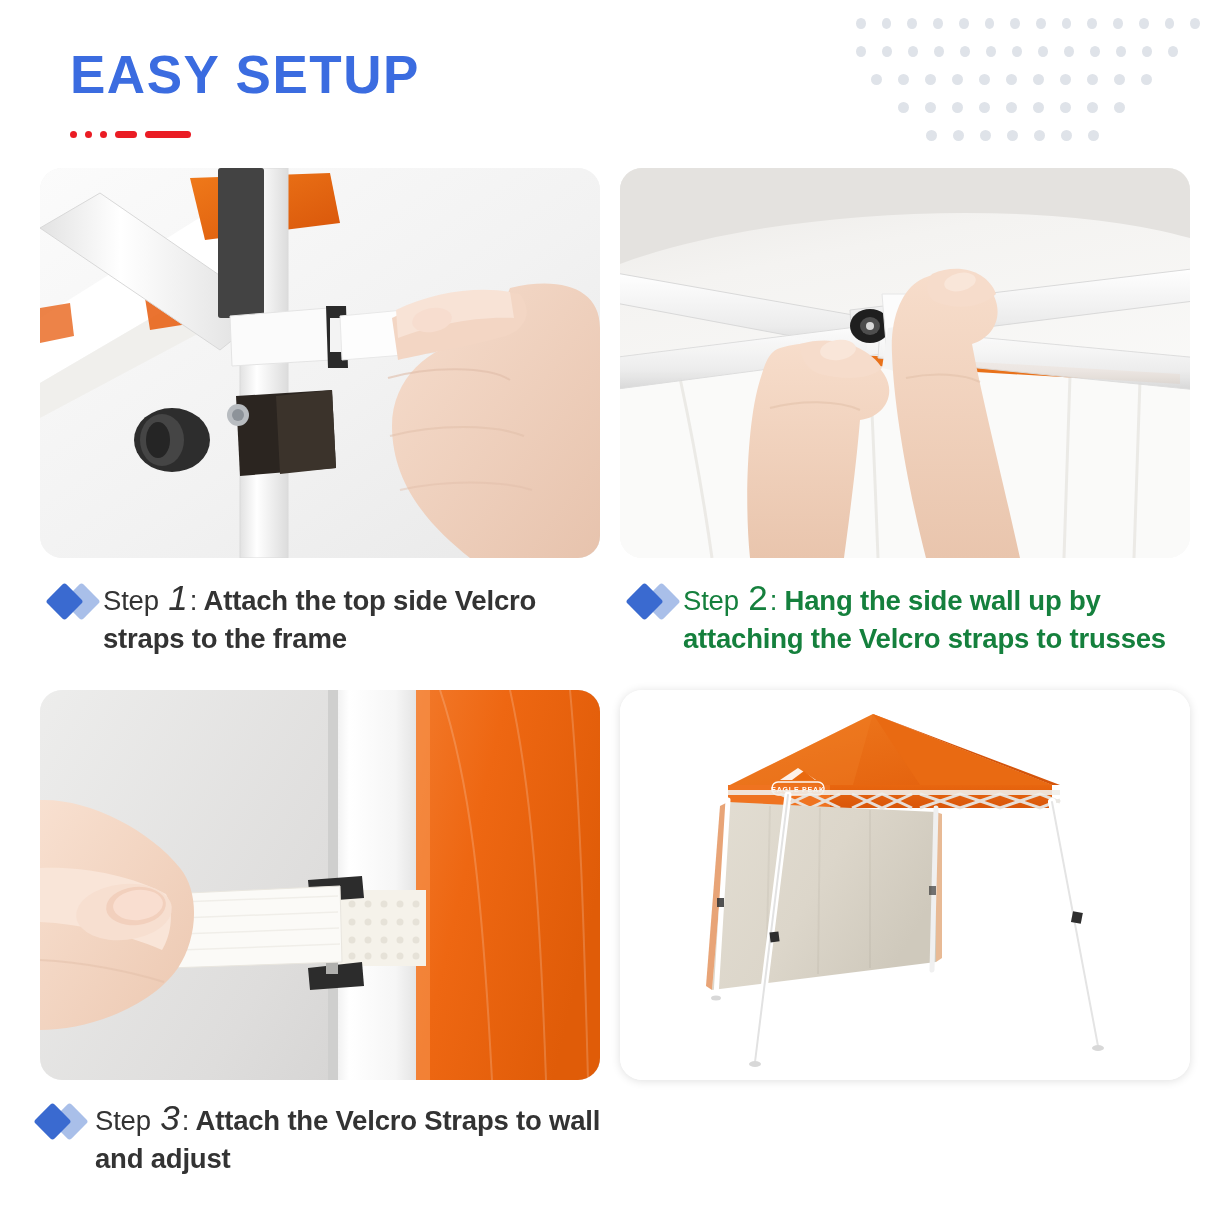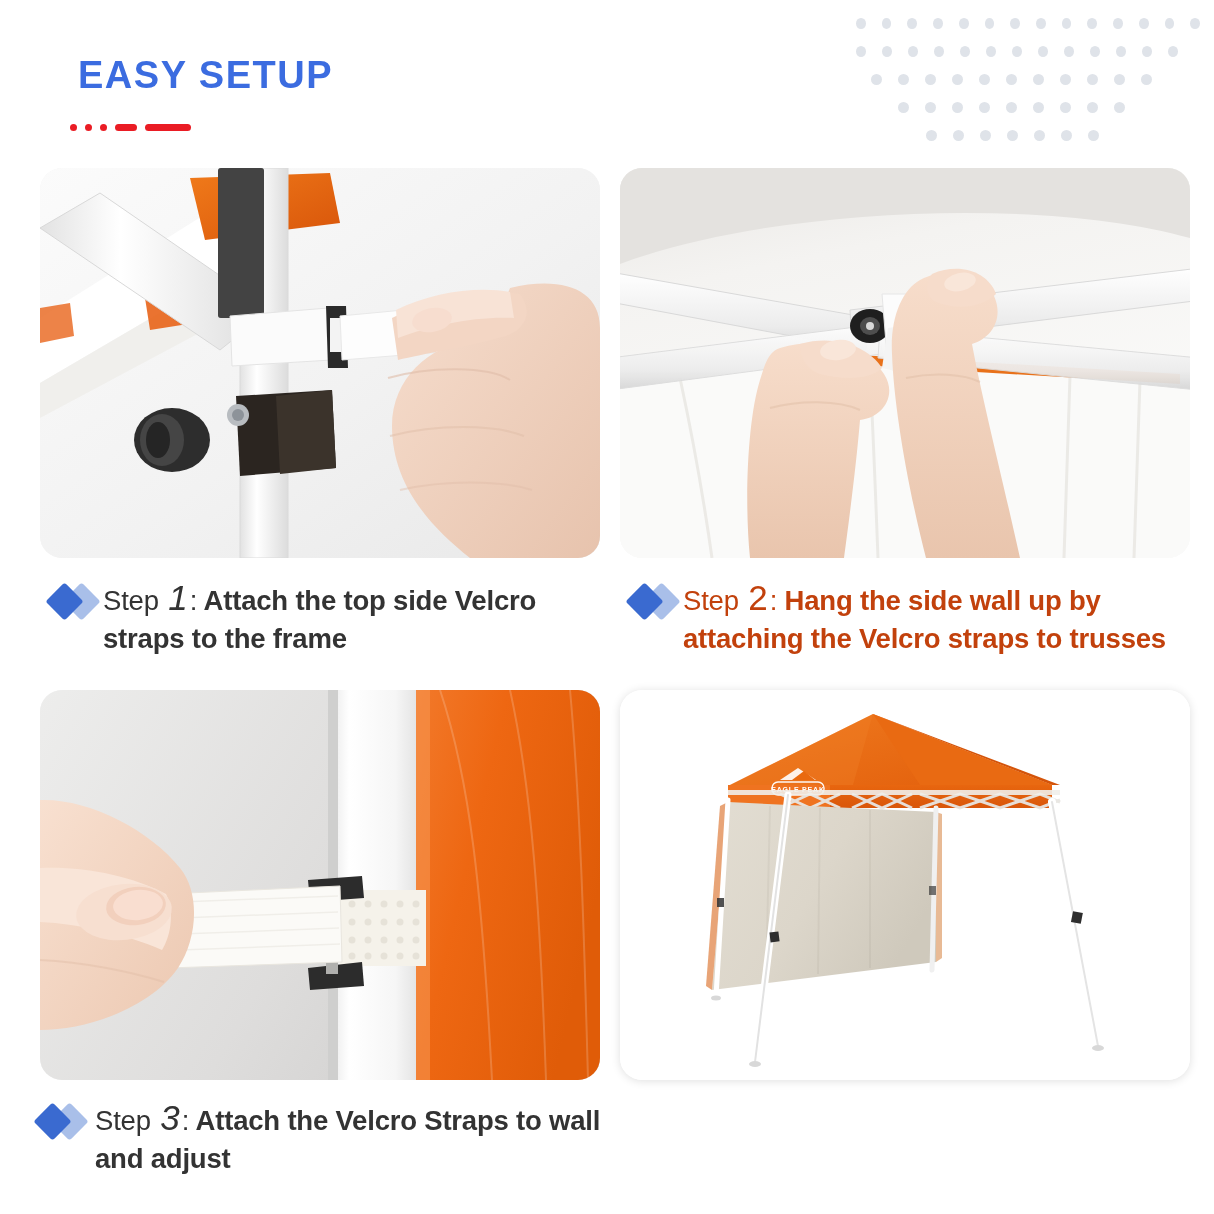--- a/index.html
+++ b/index.html
@@ -39,25 +39,25 @@
     margin-left: 16px;
   }
 
   
   #title-block {
     position: absolute;
     top: 44px;
     left: 66px;
   }
   #page-title {
-    font-size: 38px;
+    font-size: 53px;
     font-weight: 700;
     letter-spacing: 1.5px;
     line-height: 1;
-    margin: 12px;
+    margin: 4px;
   }
   #title-underline {
     display: flex;
     align-items: center;
     margin-top: 30px;
     margin-left: 4px;
   }
   .udash {
     height: 7px;
     border-radius: 4px;
@@ -529,21 +529,21 @@
     <span class="step-num">1</span><span class="colon">:</span>
     <span>Attach the top side Velcro straps to the frame</span>
   </div>
 </div>
 
 <div class="caption" id="caption-2">
   <div class="bullet-diamonds">
     <span class="diamond back" style="background: rgb(169, 191, 233);"></span>
     <span class="diamond front" style="background: rgb(58, 106, 208);"></span>
   </div>
-  <div class="caption-text" style="color: #c2410c;">
+  <div class="caption-text" style="color: #15803d;">
     <span class="step-word">Step</span>
     <span class="step-num upright">2</span><span class="colon">:</span>
     <span>Hang the side wall up by attaching the Velcro straps to trusses</span>
   </div>
 </div>
 
 <div class="caption" id="caption-3">
   <div class="bullet-diamonds">
     <span class="diamond back" style="background: rgb(169, 191, 233);"></span>
     <span class="diamond front" style="background: rgb(58, 106, 208);"></span>

